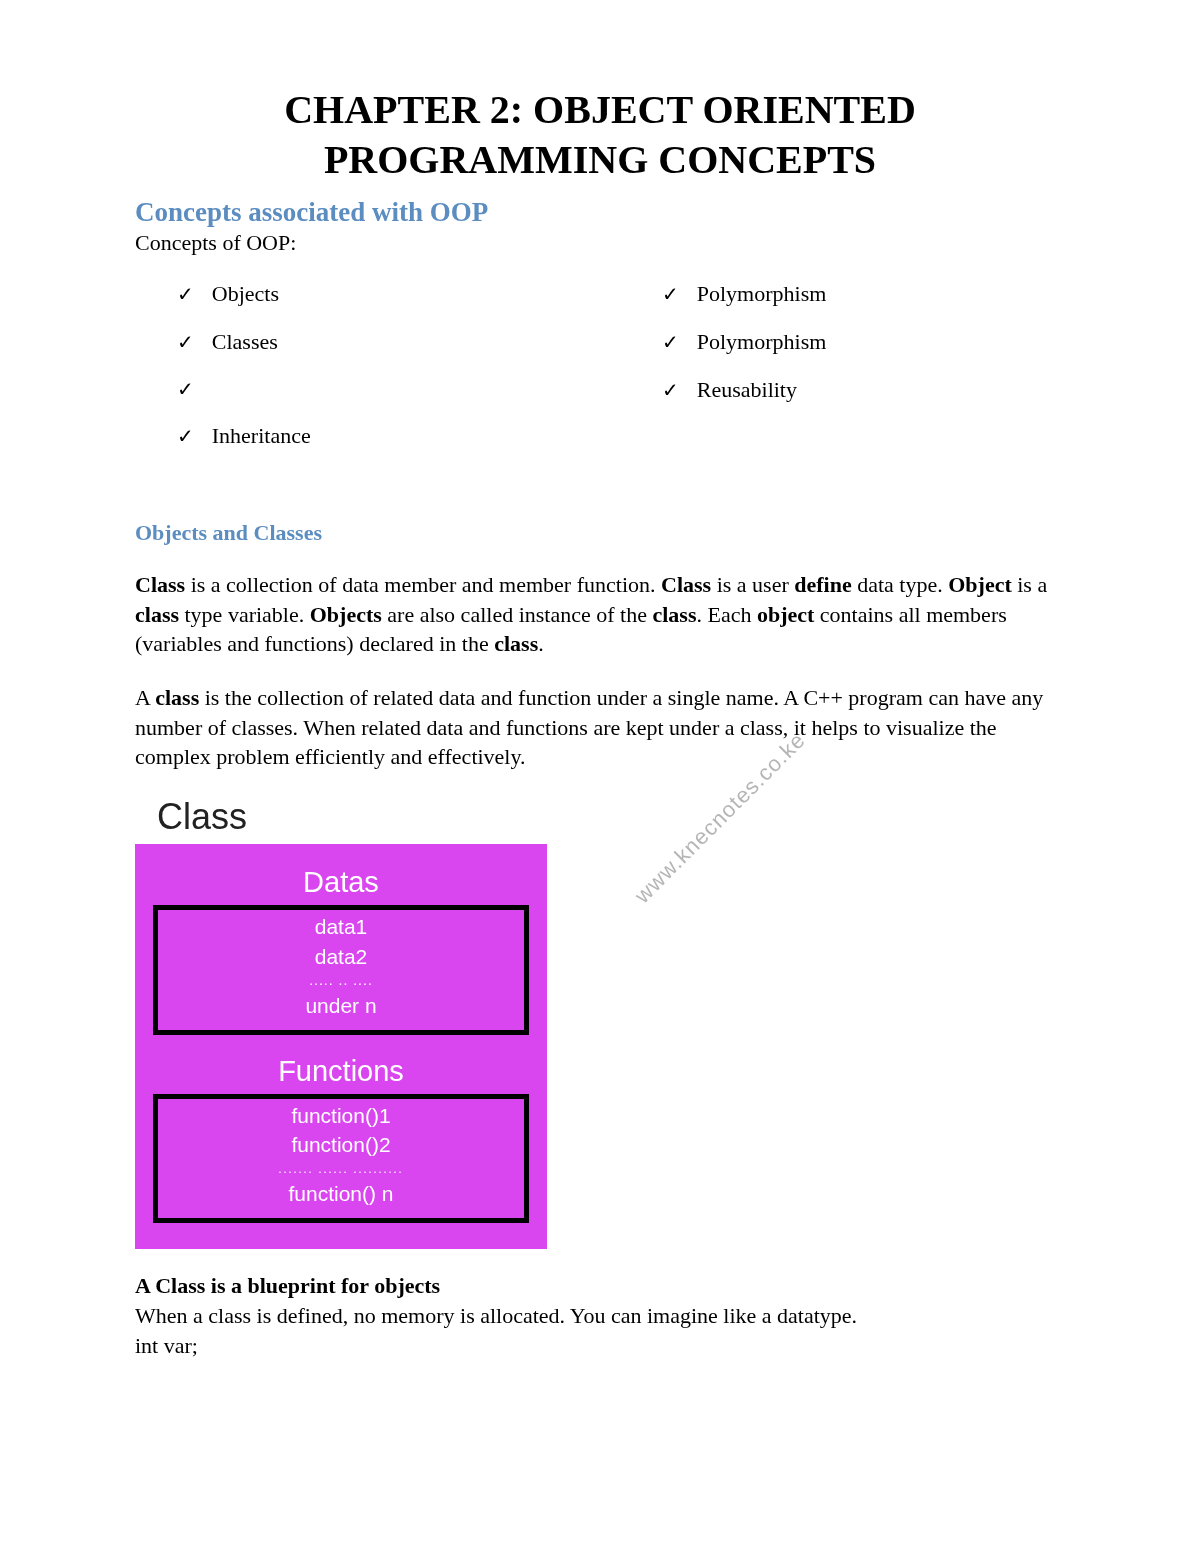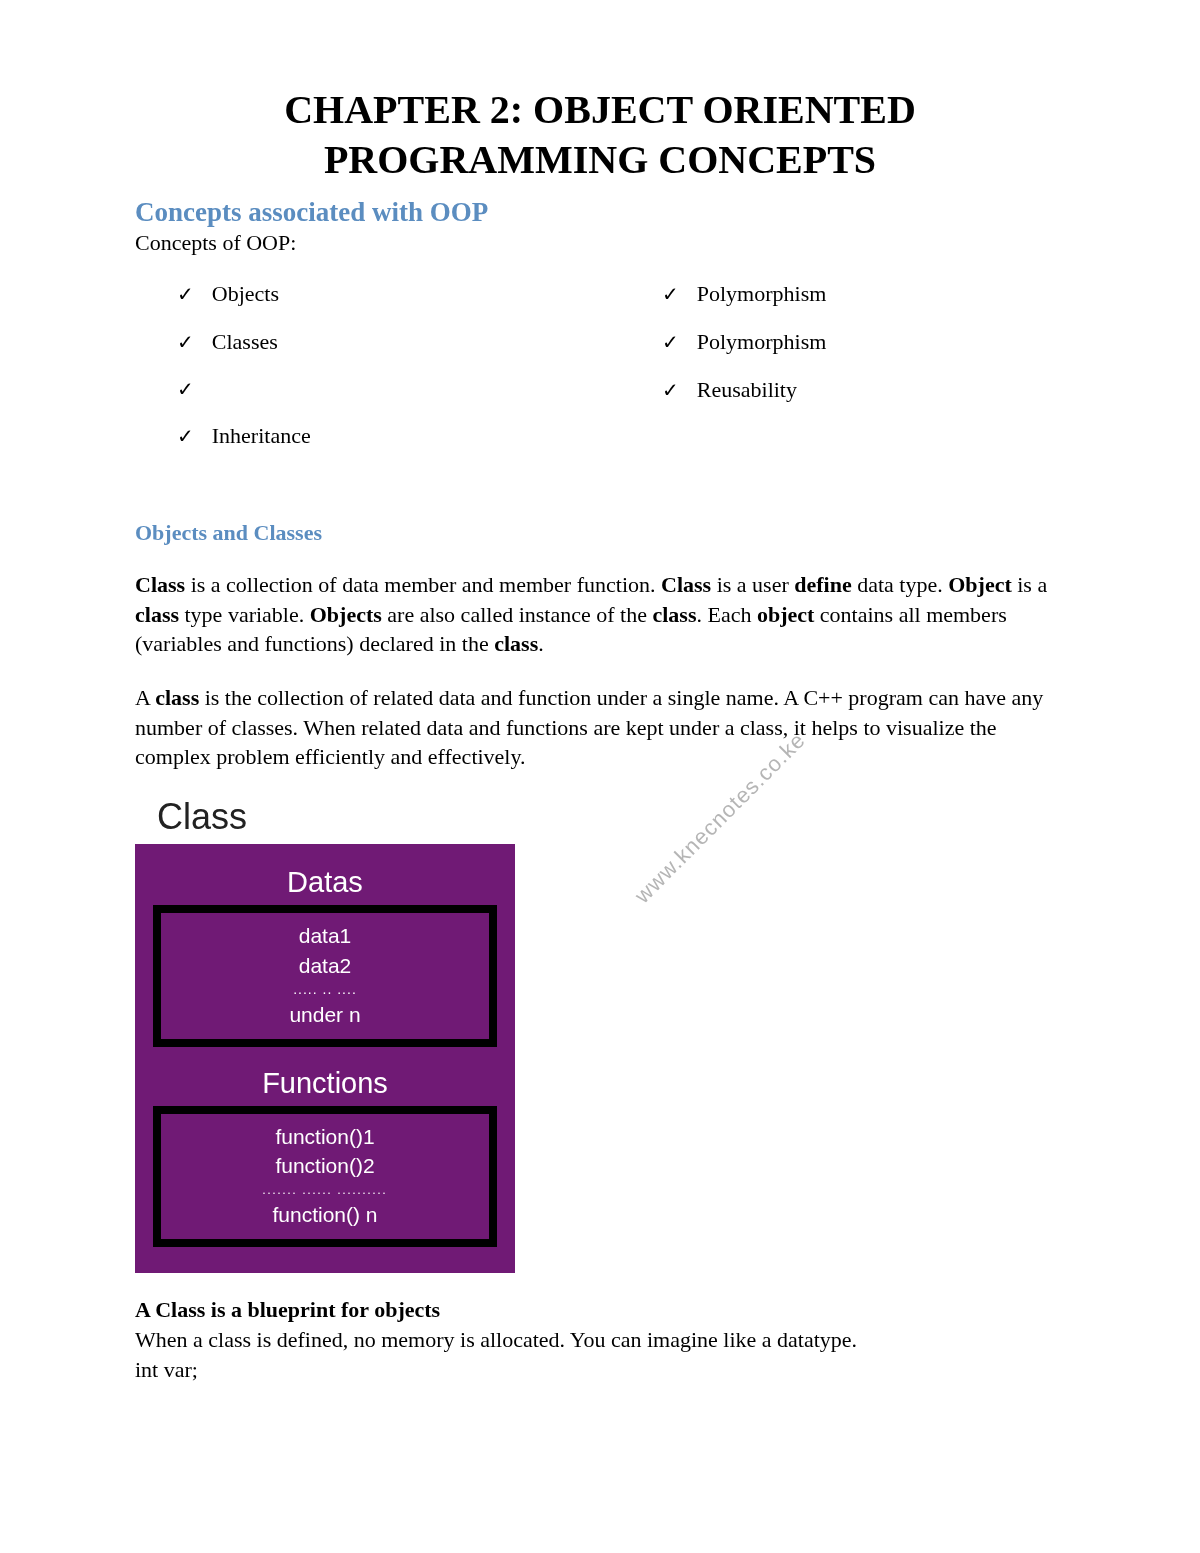--- a/index.html
+++ b/index.html
@@ -65,34 +65,34 @@
     margin-bottom: 24px;
   }
   .class-label {
     font-family: 'Segoe UI', Arial, sans-serif;
     font-size: 36px;
     color: #222;
     margin-left: 22px;
     margin-bottom: 6px;
   }
   .class-box {
-    background: #701a75;
-    width: 380px;
+    background: #d946ef;
+    width: 412px;
     padding: 22px 18px 26px 18px;
   }
   .section-title {
     font-family: 'Segoe UI', Arial, sans-serif;
     color: #fff;
     font-size: 29px;
     text-align: center;
     margin-bottom: 6px;
   }
   .inner-box {
-    border: 8px solid #000000;
-    padding: 8px 0 10px 0;
+    border: 5px solid #000000;
+    padding: 2px 0 10px 0;
     margin-bottom: 20px;
   }
   .inner-box:last-child { margin-bottom: 0; }
   .inner-item {
     font-family: 'Segoe UI', Arial, sans-serif;
     color: #fff;
     font-size: 21px;
     text-align: center;
     line-height: 1.4;
   }

